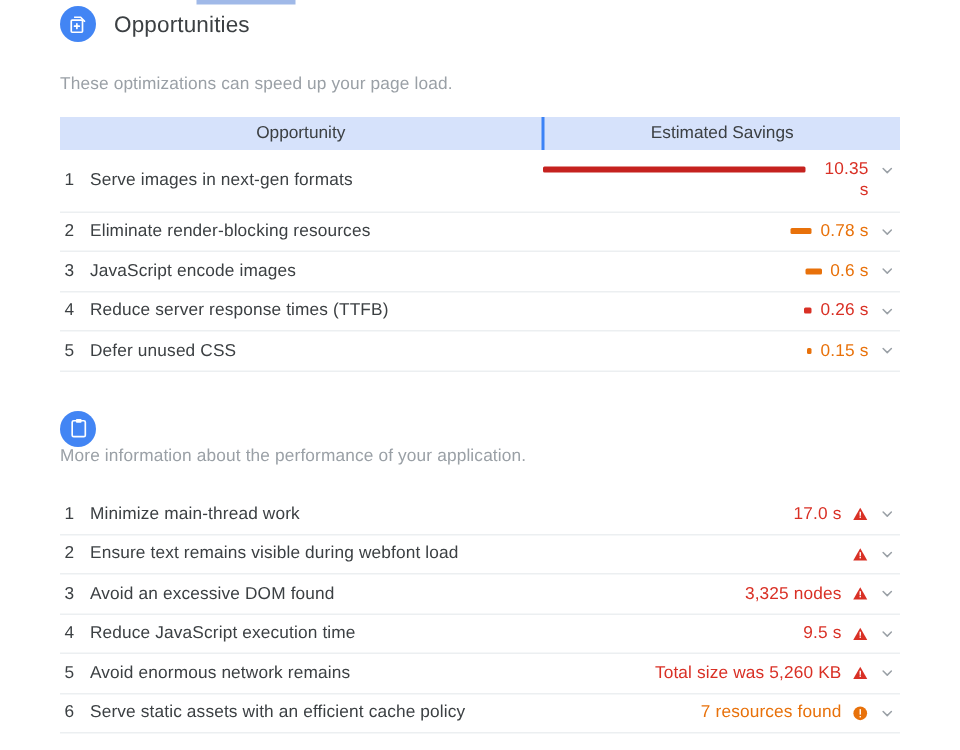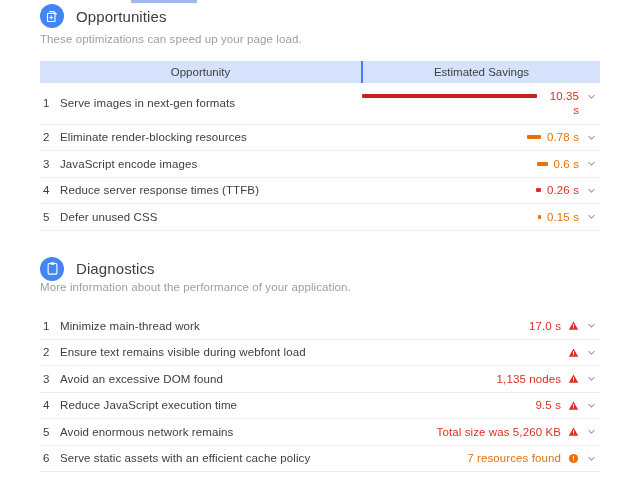--- a/index.html
+++ b/index.html
@@ -140,21 +140,21 @@
       <span class="sec-icon">
         <svg width="15" height="15" viewBox="0 0 24 24" fill="none">
           <path d="M7 4h7l4 4v1" stroke="#fff" stroke-width="1.8" fill="none"></path>
           <rect x="4" y="7" width="12" height="13" rx="1" stroke="#fff" stroke-width="1.8" fill="none"></rect>
           <path d="M10 11v5M7.5 13.5h5" stroke="#fff" stroke-width="1.8" stroke-linecap="round"></path>
         </svg>
       </span>
       <span class="sec-title">Opportunities</span>
     </div>
 
-    <div class="sec-desc" style="margin-top:5px;">These optimizations can speed up your page load.</div>
+    <div class="sec-desc" style="margin-top:22px;">These optimizations can speed up your page load.</div>
 
     <table class="aud-table" style="margin-top:16px;">
       <colgroup>
           <col style="width:322px">
           <col style="width:238px">
         </colgroup>
       <thead>
         <tr>
           <th class="col-opp">Opportunity</th>
           <th>Estimated Savings</th>
@@ -271,21 +271,20 @@
   </div>
 
   <div class="section" style="margin-top:26px;">
     <div class="section-head">
       <span class="sec-icon">
         <svg width="15" height="15" viewBox="0 0 24 24" fill="none">
           <rect x="5" y="4" width="14" height="17" rx="1.6" stroke="#fff" stroke-width="1.8" fill="none"></rect>
           <rect x="9" y="2" width="6" height="4" rx="1" fill="#fff"></rect>
         </svg>
       </span>
-      <span class="sec-title">Diagnostics</span>
     </div>
 
     <div class="sec-desc" style="">More information about the performance of your application.</div>
 
     <table class="aud-table" style="margin-top:20px;">
       <colgroup>
           <col style="width:322px">
           <col style="width:238px">
         </colgroup>
       <tbody>
@@ -341,21 +340,21 @@
           </tr>
           <tr class="diag-row">
             <td>
               <div class="cell-left">
                 <span class="idx">3</span>
                 <span class="aud-title">Avoid an excessive DOM found</span>
               </div>
             </td>
             <td>
               <div class="cell-right">
-                <span class="savings auto" style="color:#d93025">1,135 nodes</span>
+                <span class="savings auto" style="color:#d93025">3,325 nodes</span>
                 <span class="sev">
                   <svg width="11" height="11" viewBox="0 0 24 24">
                     <path d="M12 3.2 22.2 21H1.8z" fill="#d93025"></path>
                     <rect x="11" y="9" width="2" height="6" fill="#fff"></rect>
                     <rect x="11" y="16" width="2" height="2" fill="#fff"></rect>
                   </svg>
                 </span>
                 <span class="chev">
                   <svg width="11" height="11" viewBox="0 0 24 24" fill="none">
                     <path d="M6 9.5l6 6 6-6" stroke="#9aa0a6" stroke-width="2.2" stroke-linecap="round" stroke-linejoin="round"></path>

